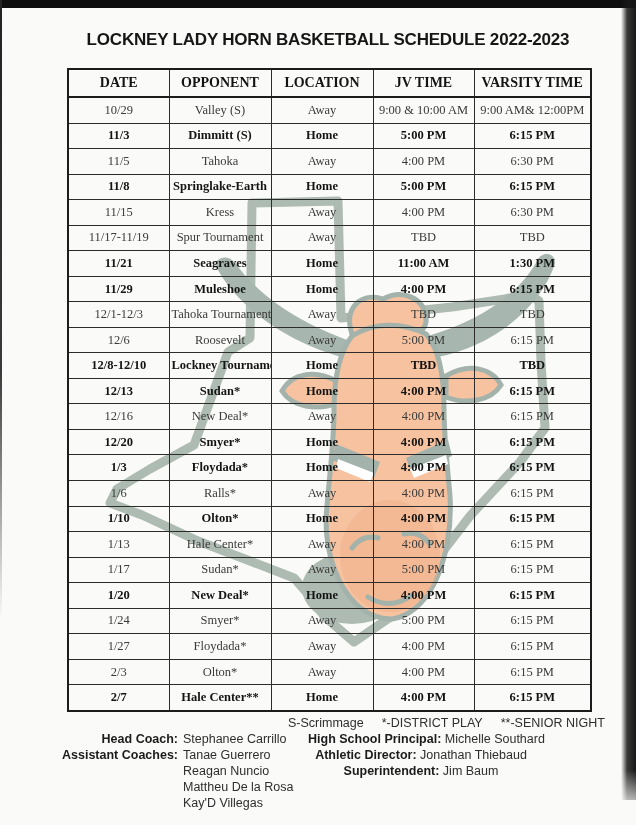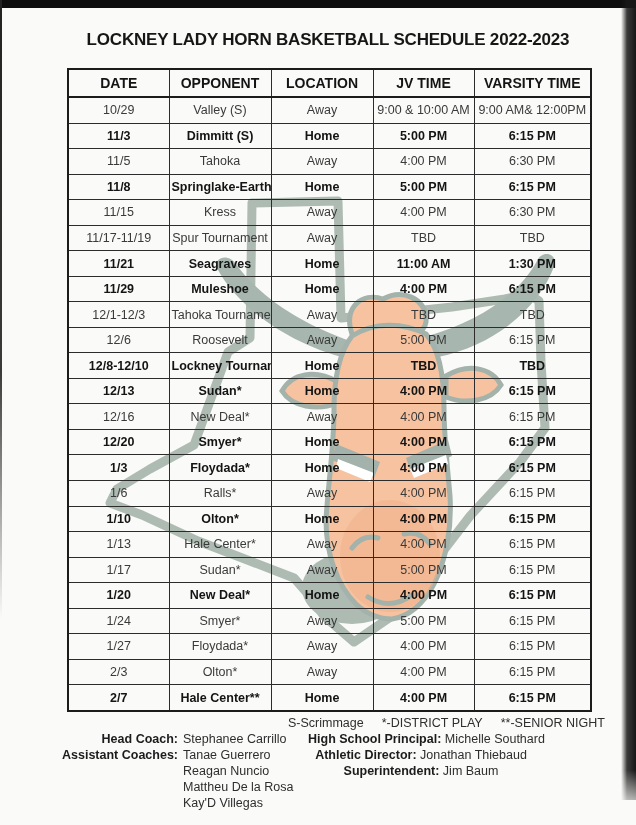--- a/index.html
+++ b/index.html
@@ -23,21 +23,21 @@
     position:absolute;left:20px;right:0;top:30px;text-align:center;
     font-size:17px;font-weight:700;letter-spacing:-0.2px;color:#161616;z-index:2;
   }
 
   
   .watermark{position:absolute;left:0;top:0;width:636px;height:825px;z-index:1;}
 
   
   table.schedule{
     position:absolute;left:67px;top:68px;width:523px;height:644px;z-index:2;
-    border-collapse:collapse;table-layout:fixed;background:transparent;
+    border-collapse:collapse;table-layout:fixed;background:transparent;font-family:Liberation Serif, serif;
   }
   table.schedule col.c-date{width:101px;}
   table.schedule col.c-opp{width:102px;}
   table.schedule col.c-loc{width:102px;}
   table.schedule col.c-jv{width:101px;}
   table.schedule col.c-var{width:117px;}
   table.schedule th,table.schedule td{
     border:1px solid #2c2c2c;text-align:center;vertical-align:middle;
     padding:0 2px;overflow:hidden;white-space:nowrap;
   }

